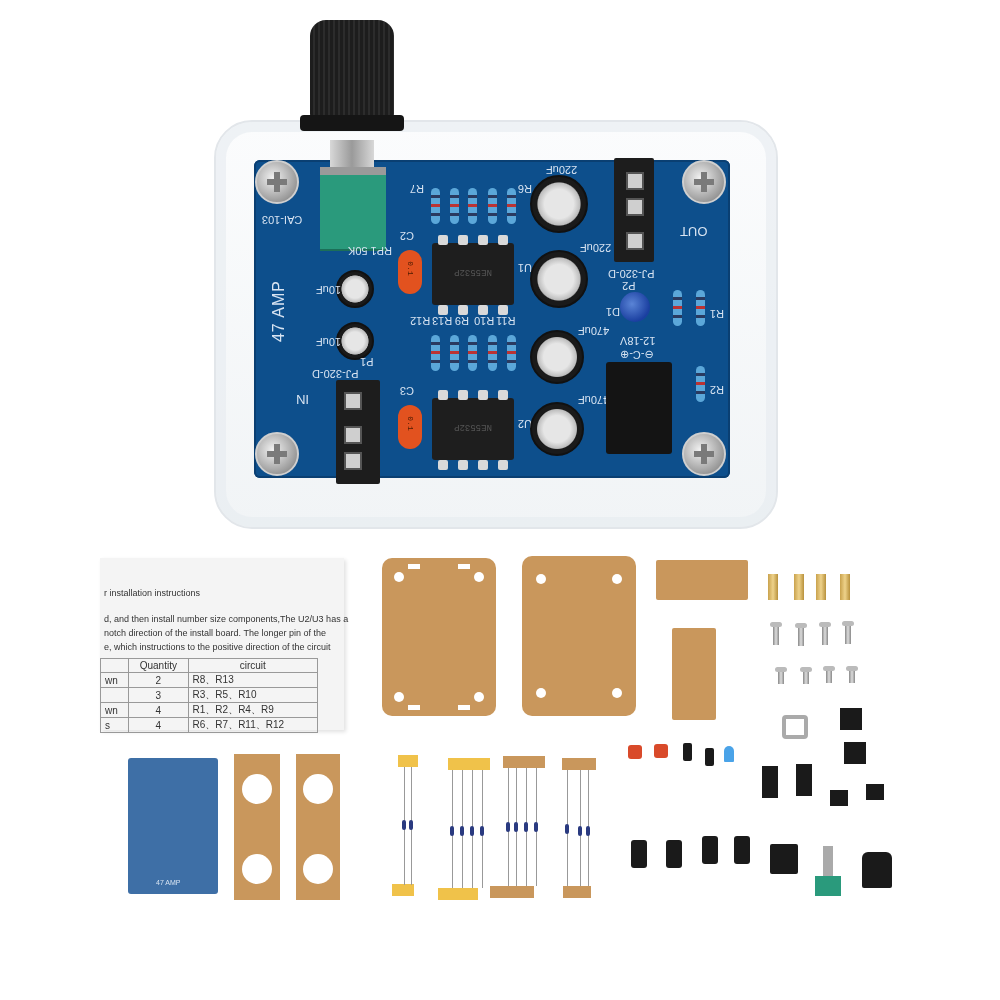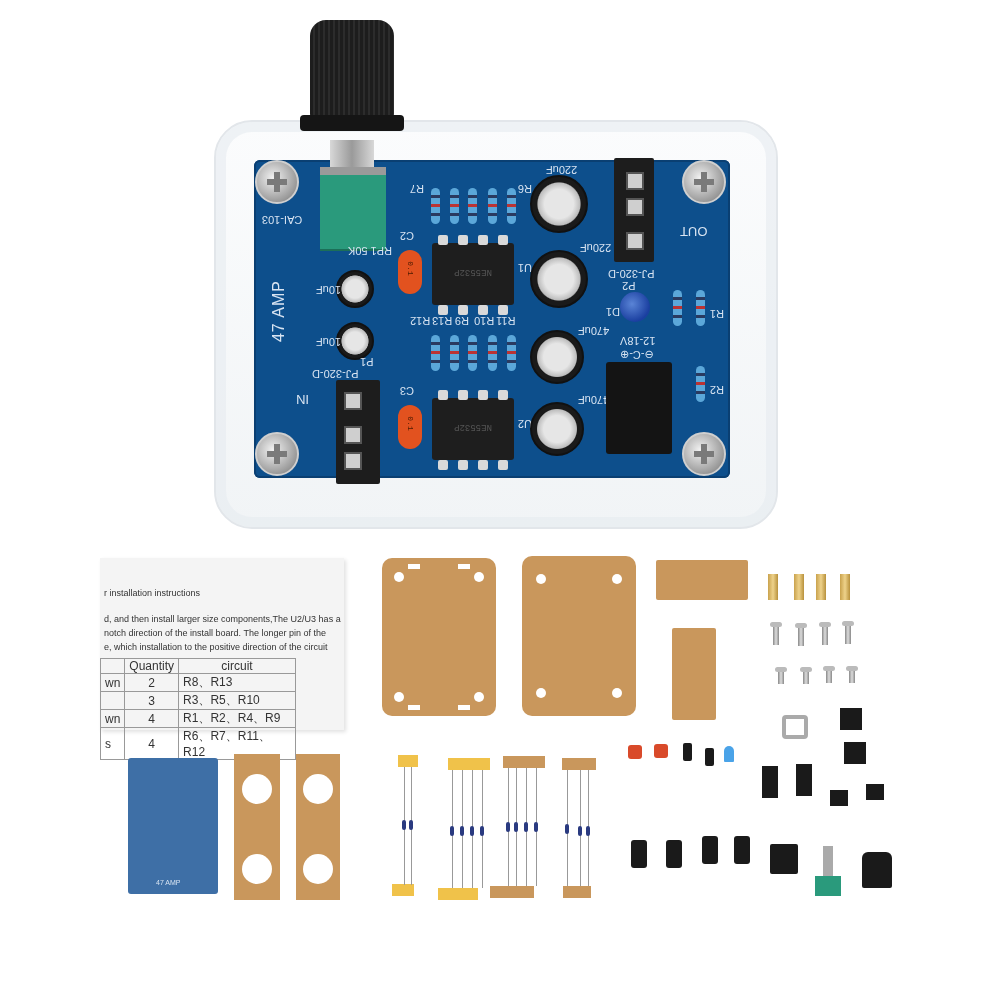--- a/index.html
+++ b/index.html
@@ -27,21 +27,21 @@
   .fcap span{display:block;color:#4a1a00;font-size:8px;text-align:center;transform:rotate(90deg);margin-top:14px;font-family:"Liberation Mono",monospace;}
   .jack{background:#1d1d1d;border-radius:2px;}
   .jack .pad{position:absolute;width:14px;height:14px;background:#cfcfcf;border:2px solid #555;}
   .silk{color:#d8e4f2;font-size:11px;white-space:nowrap;transform:rotate(180deg);}
   .silk-v{color:#d8e4f2;font-size:16px;writing-mode:vertical-rl;letter-spacing:1px;}
   .led{width:30px;height:30px;border-radius:50%;background:radial-gradient(circle at 40% 40%,#5a84d6,#1a3fa0 70%);}
   .dcjack{left:606px;top:362px;width:66px;height:92px;background:#141414;border-radius:3px;}
   
   .paper{left:100px;top:558px;width:244px;height:172px;background:#f4f4f4;box-shadow:2px 2px 4px rgba(0,0,0,.12);}
   .paper .t{position:absolute;left:4px;font-size:9px;color:#333;white-space:nowrap;}
-  .paper table{position:absolute;left:0;top:100px;width:196px;border-collapse:collapse;font-size:12px;color:#333;}
+  .paper table{position:absolute;left:0;top:100px;width:218px;border-collapse:collapse;font-size:10px;color:#333;}
   .paper td{border:1px solid #999;height:13px;padding:0 4px;}
   
   .sheet{background:#c9975c;border-radius:10px;}
   .hole{position:absolute;width:10px;height:10px;border-radius:50%;background:#fff;}
   .slot{position:absolute;background:#fff;}
   .mini-pcb{left:128px;top:758px;width:90px;height:136px;background:#3e6fa6;border-radius:3px;}
   .mini-pcb .lbl{position:absolute;bottom:8px;left:28px;font-size:7px;color:#d8e4f2;}
   .strip{background:#c9975c;}
   .strip .h{position:absolute;left:50%;transform:translateX(-50%);width:30px;height:30px;border-radius:50%;background:#fff;}
   .tape{height:12px;}
@@ -176,23 +176,23 @@
   <div class="pad" style="left:8px;top:12px;"></div>
   <div class="pad" style="left:8px;top:46px;"></div>
   <div class="pad" style="left:8px;top:72px;"></div>
 </div>
 <div class="abs silk" style="left:296px;top:392px;font-size:13px;">IN</div>
 <div class="abs silk" style="left:312px;top:368px;">PJ-320-D</div>
 <div class="abs silk" style="left:360px;top:356px;">P1</div>
 
 <div class="abs paper">
   <div class="t" style="top:30px;">r installation instructions</div>
-  <div class="t" style="top:56px;">d, and then install larger size components,The U2/U3 has a</div>
+  <div class="t" style="top:56px;">d, and then install number size components,The U2/U3 has a</div>
   <div class="t" style="top:70px;">notch direction of the install board. The longer pin of the</div>
-  <div class="t" style="top:84px;">e, which installation to the positive direction of the circuit</div>
+  <div class="t" style="top:84px;">e, which instructions to the positive direction of the circuit</div>
   <table>
     <tbody>
         <tr>
       <td></td>
       <td style="text-align:center">Quantity</td>
       <td style="text-align:center">circuit</td>
     </tr>
     <tr>
       <td>wn</td>
       <td style="text-align:center">2</td>

